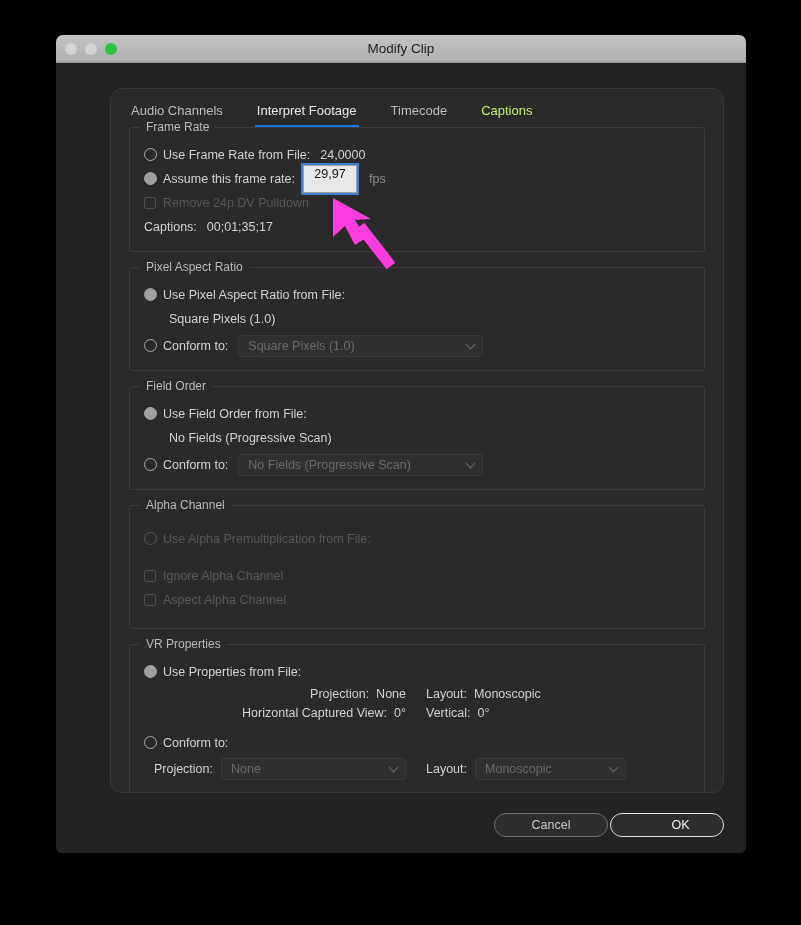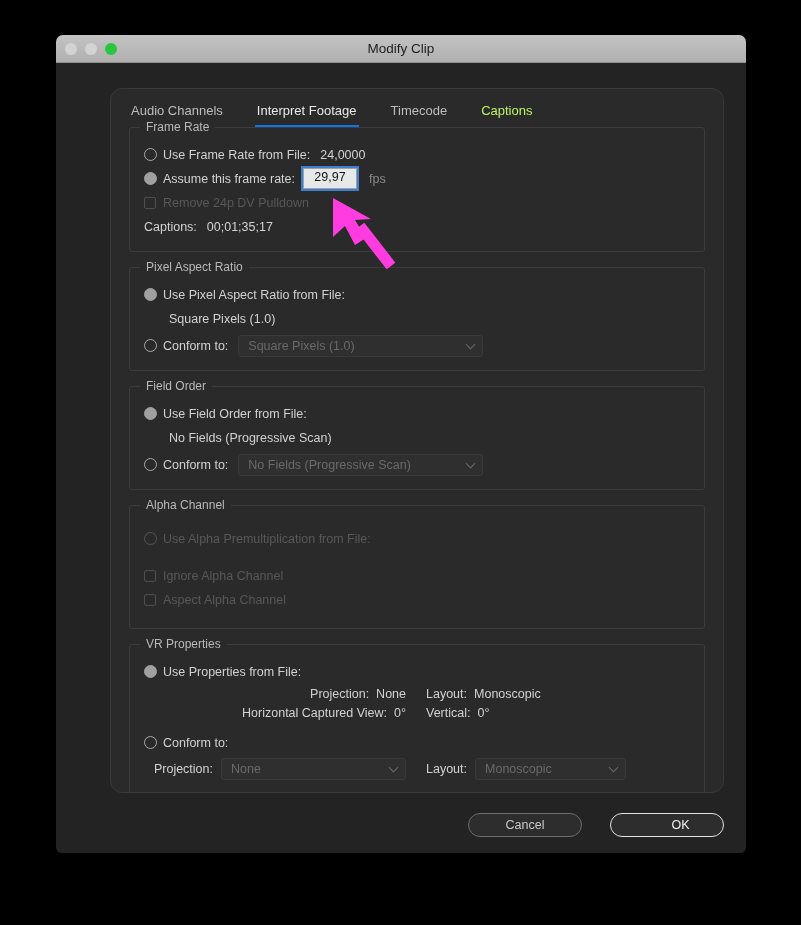--- a/index.html
+++ b/index.html
@@ -99,21 +99,21 @@
   }
   .check.dis { border-color: #4e4e4e; }
 
   .lbl  { font-size: 12.5px; color: #d2d2d2; white-space: nowrap; }
   .val  { font-size: 12.5px; color: #d2d2d2; white-space: nowrap; }
   .dis-txt { color: #585858 !important; }
   .indent { padding-left: 25px; }
 
   
   .tinput {
-    width: 54px; height: 21px;
+    width: 54px; height: 28px;
     background: #e8e8e8; color: #141414;
     border: 1px solid #a0a0a0;
     outline: 2px solid #3f7fd0;
     font-size: 12.5px; text-align: center; line-height: 17px;
     margin: 0 12px 0 8px;
   }
 
   
   .select {
     position: relative;
@@ -137,21 +137,21 @@
   
   .vrline { display: flex; margin-top: 5px; }
   .vrlab { font-size: 12.5px; color: #d2d2d2; text-align: right; white-space: nowrap; }
   .vrval { font-size: 12.5px; color: #d2d2d2; margin-left: 7px; white-space: nowrap; }
   .colA { width: 262px; display: flex; justify-content: flex-end; align-items: center; }
   .colB { width: 200px; display: flex; justify-content: flex-end; align-items: center; margin-left: 20px; }
 
   
   #footer {
     position: absolute; right: 22px; bottom: 16px;
-    display: flex; gap: 28px;
+    display: flex; gap: 2px;
   }
   .btn {
     width: 114px; height: 24px; border-radius: 12px;
     background: #2d2d2d; border: 1px solid #6d6d6d;
     color: #c9c9c9; font-size: 12.5px;
     display: flex; align-items: center; justify-content: center;
   }
   .btn.primary { border-color: #e3e3e3; color: #f2f2f2; padding-left: 27px; }
 
   

